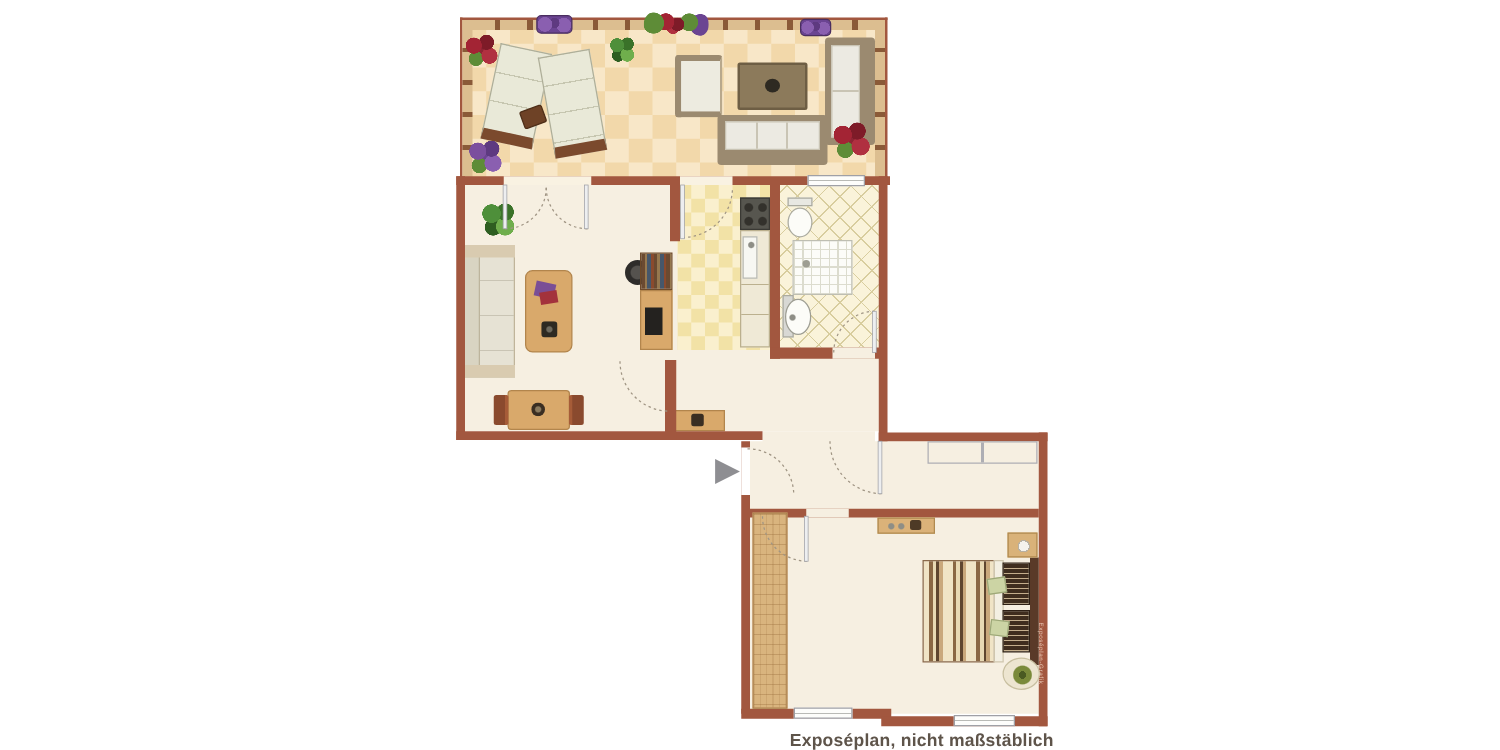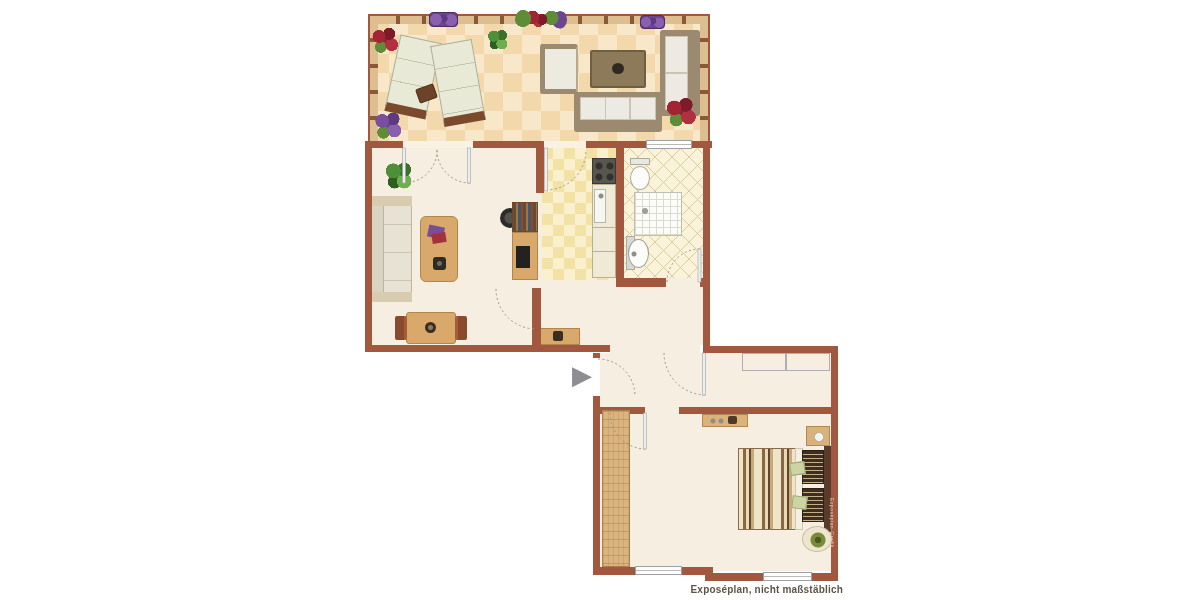--- a/index.html
+++ b/index.html
@@ -57,21 +57,21 @@
     radial-gradient(circle at 87% 52%, #6B4492 0 18%, transparent 19%),
     radial-gradient(circle at 45% 62%, #B03040 0 16%, transparent 17%);}
   .planter{position:absolute;border-radius:4px;border:1px solid #4A2E60;background:
     radial-gradient(circle at 22% 50%, #8A5FB0 0 26%, transparent 27%),
     radial-gradient(circle at 50% 42%, #5E3A80 0 26%, transparent 27%),
     radial-gradient(circle at 78% 55%, #8A5FB0 0 26%, transparent 27%),#6B4492;}
   .lounger{position:absolute;background:#E9E9D8;border:1px solid #AEAE98;border-bottom:9px solid #7B4A2D;box-sizing:border-box;
     background-image:repeating-linear-gradient(180deg, transparent 0 22px, #C6C6B0 22px 23px);}
   .sofa-frame{position:absolute;background:var(--c-sofa-frame);border-radius:3px;}
   .sofa-cushion{position:absolute;background:#ECEAE2;border:1px solid #C9C4B4;box-sizing:border-box;}
-  .caption{position:absolute;font-size:10px;font-weight:bold;color:var(--c-caption-text);letter-spacing:.2px;}
+  .caption{position:absolute;font-size:14px;font-weight:bold;color:var(--c-caption-text);letter-spacing:.2px;}
   .watermark{position:absolute;writing-mode:vertical-rl;font-size:5px;color:rgba(245,218,200,.85);letter-spacing:.5px;}
   .arrow{position:absolute;font-size:26px;line-height:26px;color:var(--c-arrow-gray);}
   .wood{background:var(--c-wood);}
   svg.overlay{position:absolute;left:0;top:0;pointer-events:none;}
 </style>
 </head>
 <body>
 
 <div id="canvas">
 

